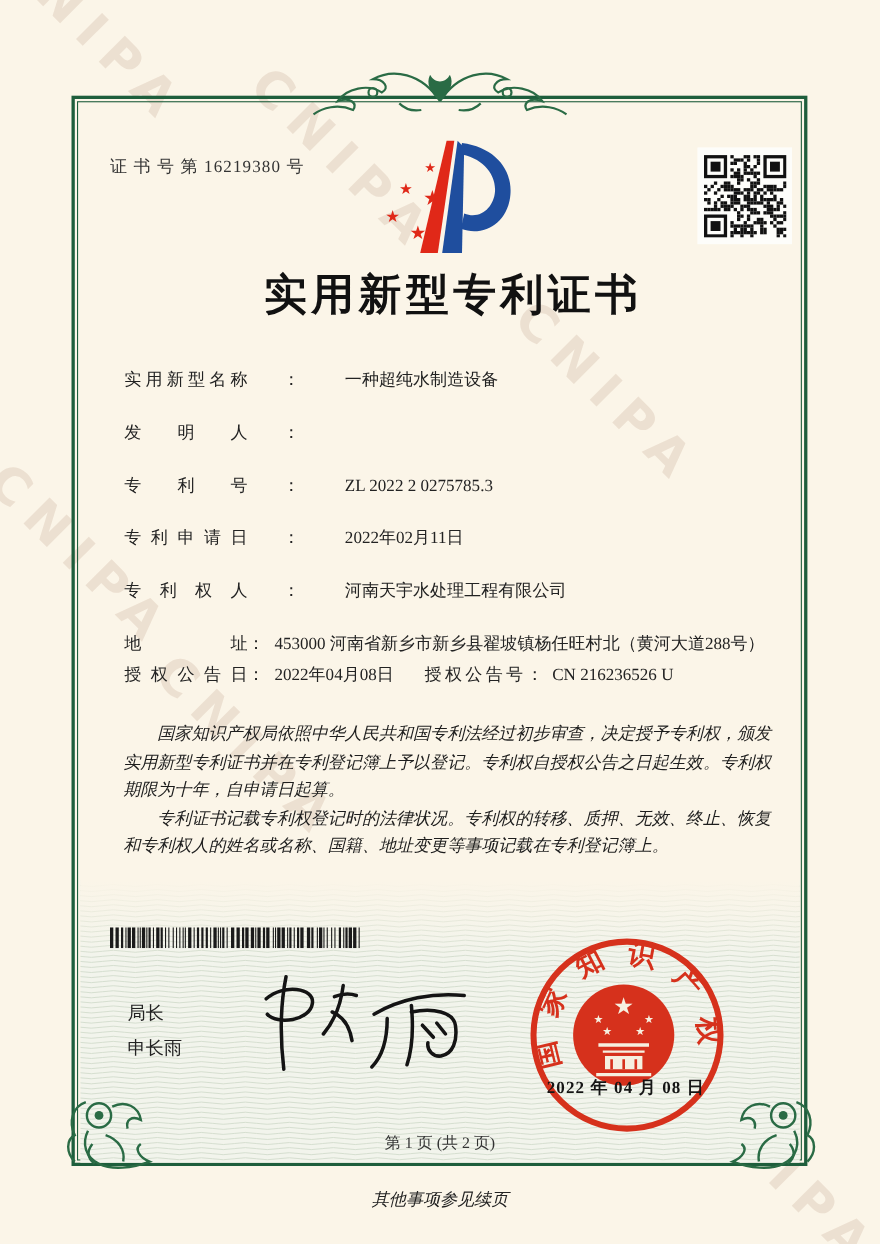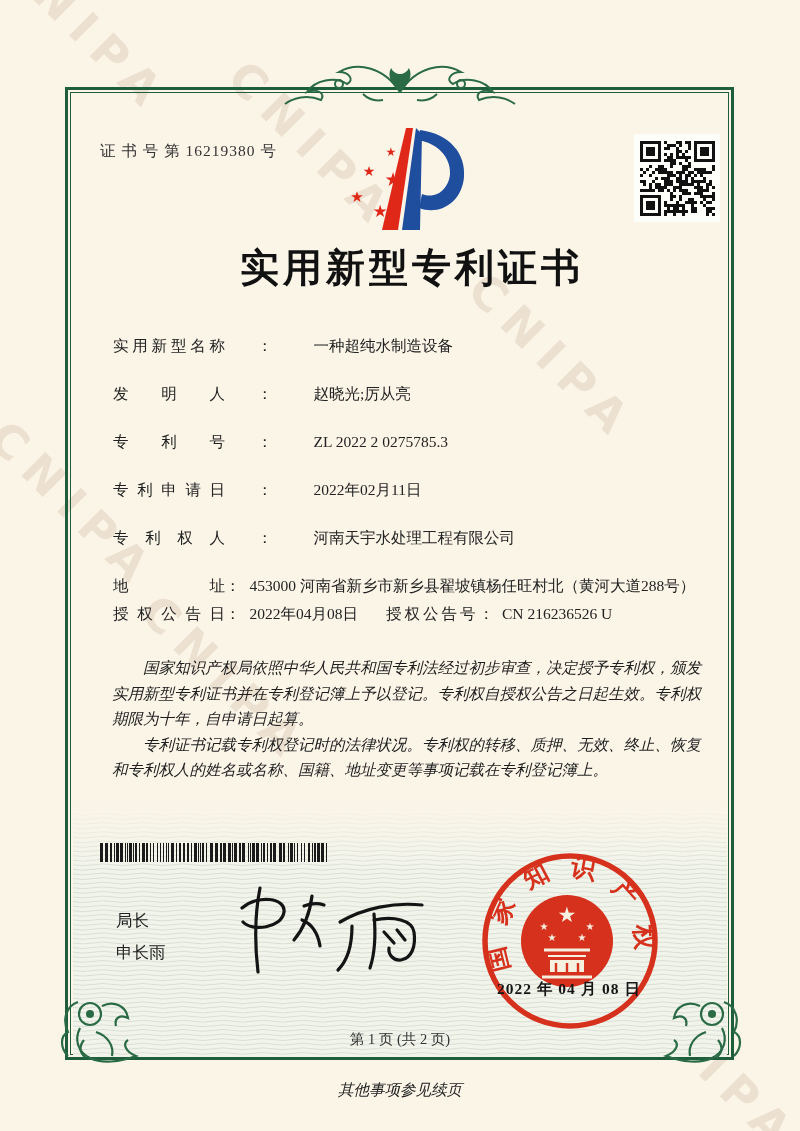--- a/index.html
+++ b/index.html
@@ -434,21 +434,20 @@
 
   <div class="fields">
     <div class="frow gap48">
       <span class="flabel">实用新型名称</span>
         <span class="fcolon">：</span>
       <span class="fval">一种超纯水制造设备</span>
     </div>
     <div class="frow gap48">
       <span class="flabel">发明人</span>
         <span class="fcolon">：</span>
-      <span class="fval">赵晓光;厉从亮</span>
     </div>
     <div class="frow gap48">
       <span class="flabel">专利号</span>
         <span class="fcolon">：</span>
       <span class="fval">ZL 2022 2 0275785.3</span>
     </div>
     <div class="frow gap48">
       <span class="flabel">专利申请日</span>
         <span class="fcolon">：</span>
       <span class="fval">2022年02月11日</span>

